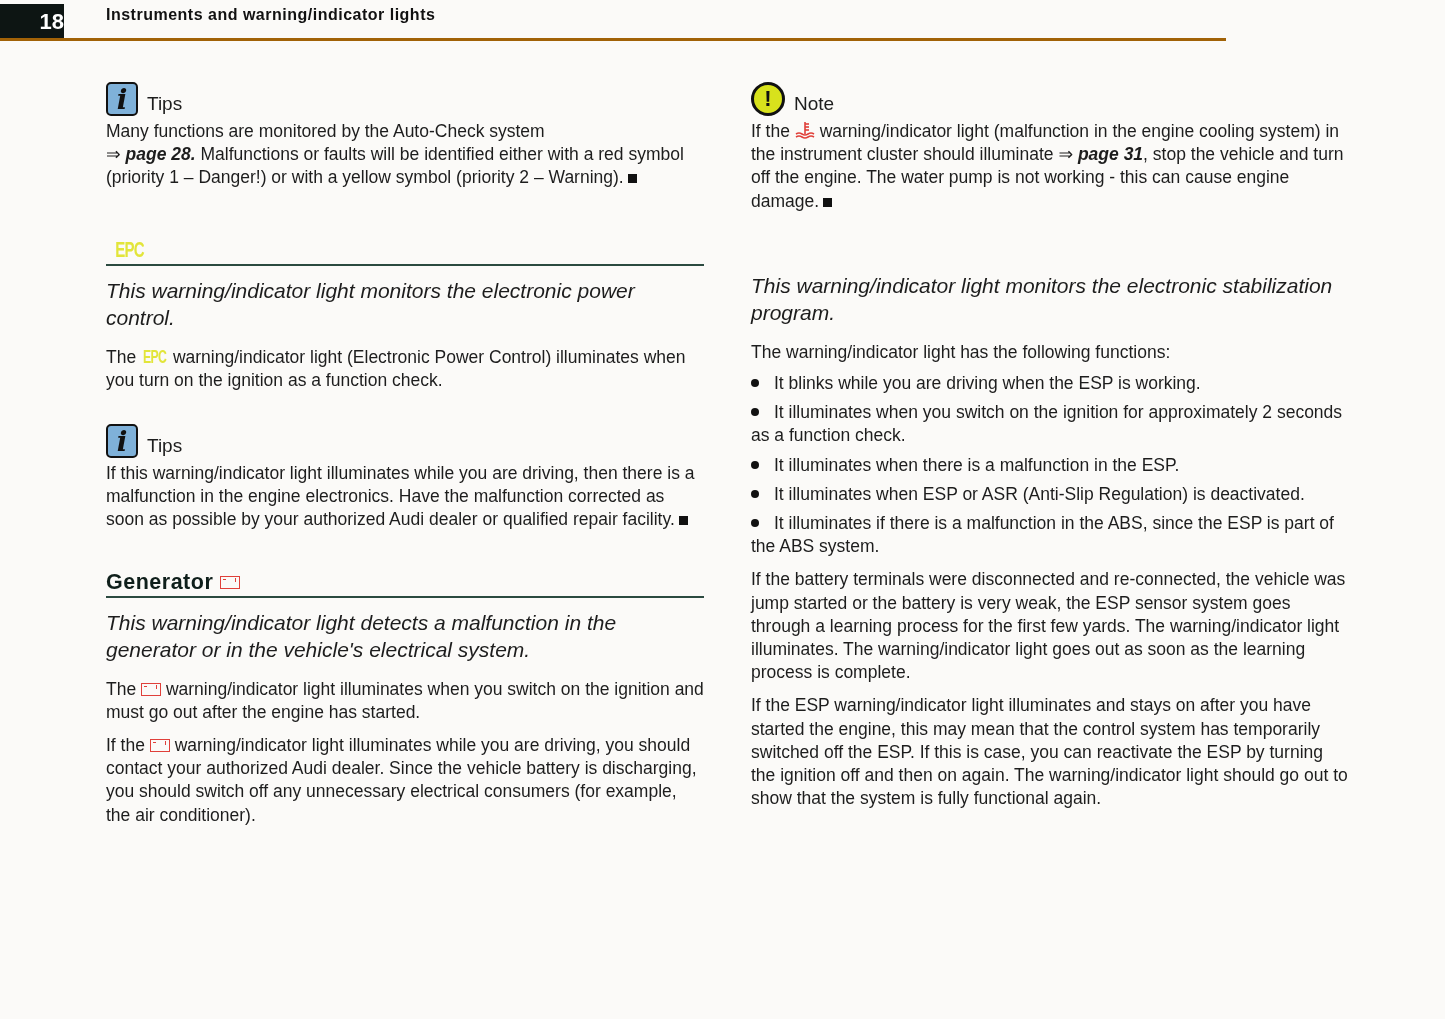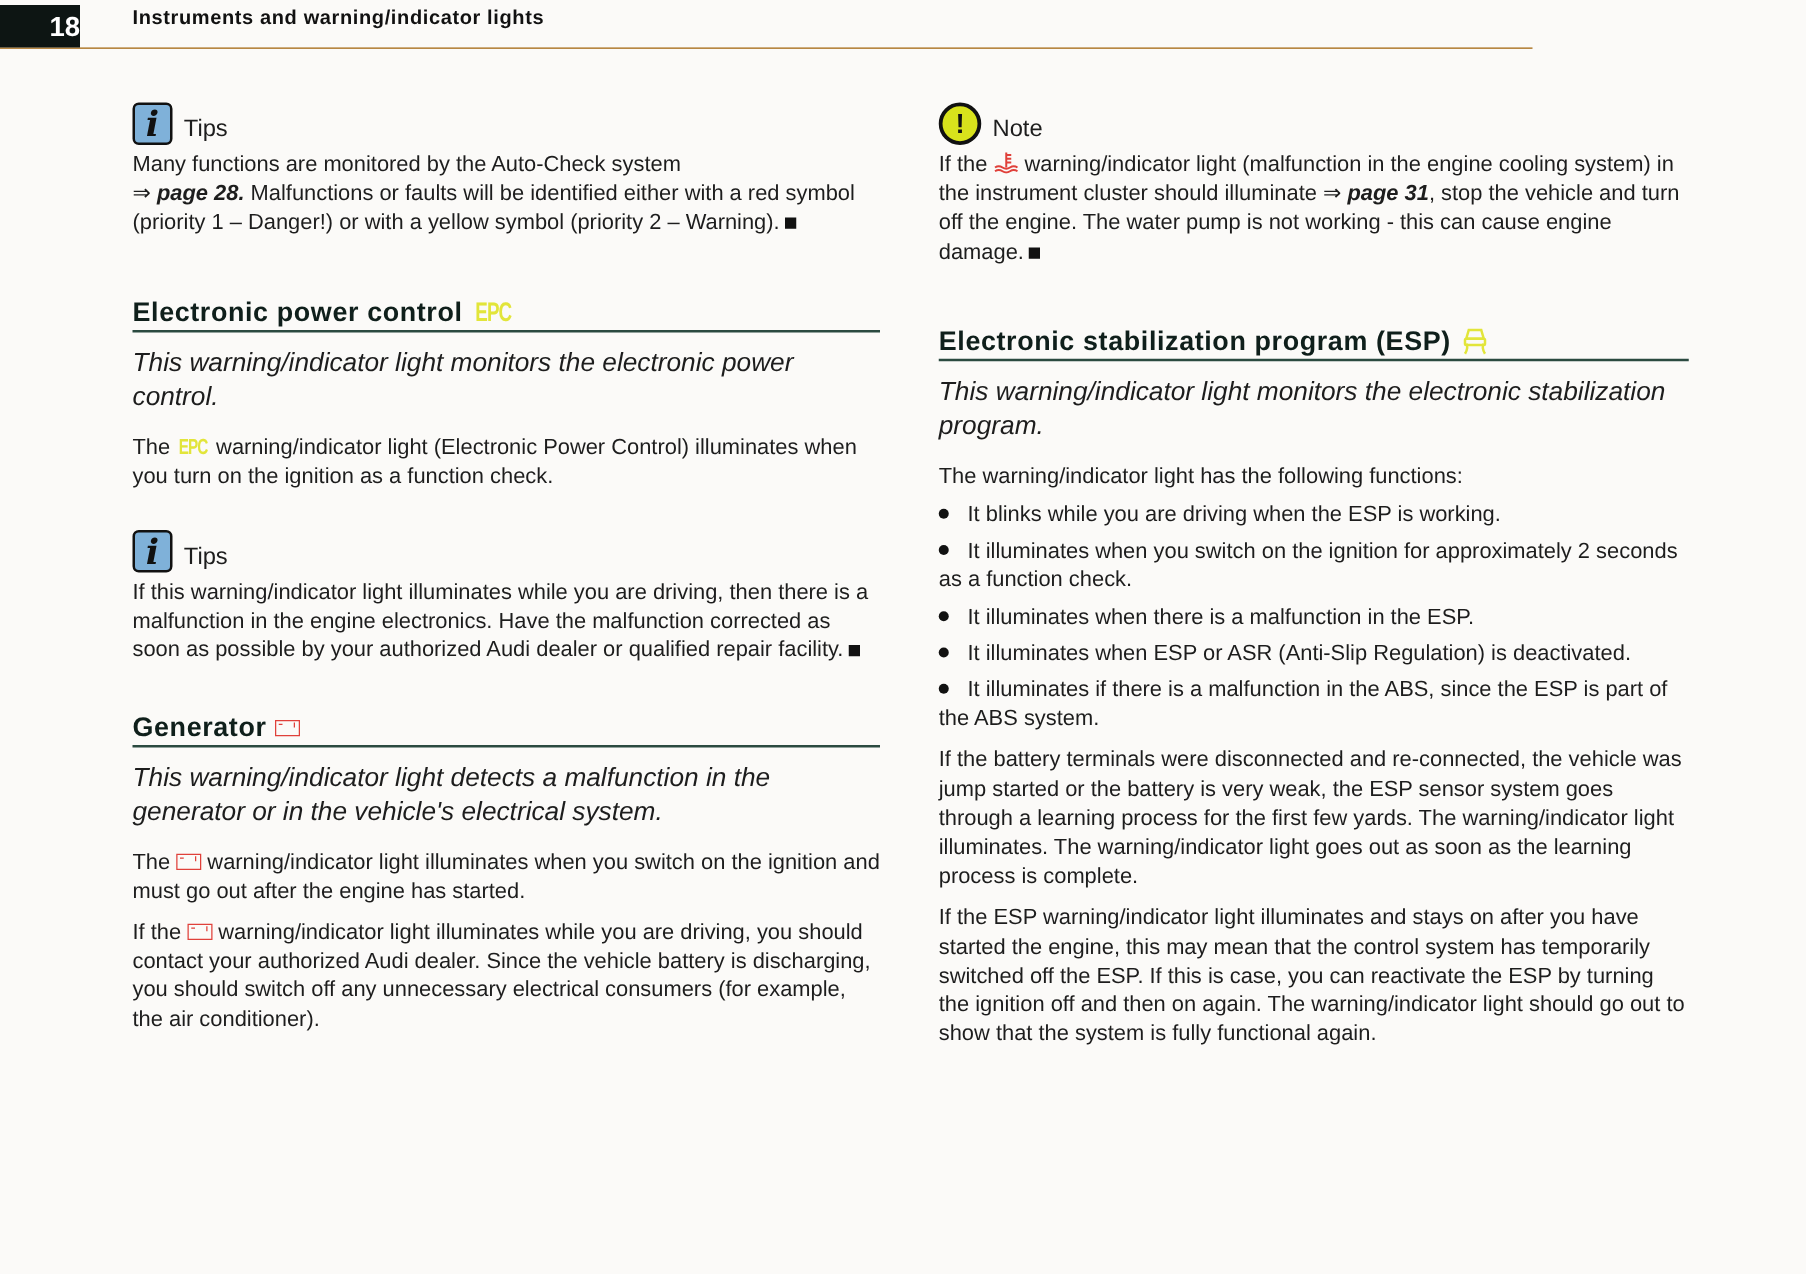--- a/index.html
+++ b/index.html
@@ -1,18 +1,18 @@
 <!DOCTYPE html>
 <html><head>
 <meta charset="utf-8">
 <style>
   html, body { margin:0; padding:0; }
   body { width:1445px; height:1019px; background:#fbfaf8; position:relative; overflow:hidden;
          font-family:"Liberation Sans", sans-serif; color:#1d1d1d; }
-  .hdr { position:absolute; left:0; top:0; width:1226px; height:38px; border-bottom:1px solid #a16207; }
+  .hdr { position:absolute; left:0; top:0; width:1226px; height:38px; border-bottom:3px solid #a16207; }
   .pnum { position:absolute; left:0; top:4px; width:64px; height:34px; background:#0d1513; color:#fff;
           font-size:22px; font-weight:bold; line-height:36px; text-align:right; padding-right:0; }
   .pnum span { display:inline-block; width:56px; text-align:right; }
   .htitle { position:absolute; left:106px; top:6px; font-size:16px; font-weight:bold; letter-spacing:0.5px; color:#111; }
   .col { position:absolute; top:70px; width:598px; }
   .colL { left:106px; }
   .colR { left:751px; width:600px; }
   p { margin:0; font-size:17.5px; line-height:23.2px; }
   .boxhead { display:flex; align-items:flex-end; height:46px; margin-bottom:4px; }
   .boxhead .lbl { font-size:19px; font-weight:normal; margin-left:9px; margin-bottom:1px; }
@@ -52,21 +52,21 @@
       <span>Many functions are monitored by the Auto-Check system</span><br>
       <span>⇒</span>
       <span class="ital">page 28.</span><span> Malfunctions or faults will be identified either with a red symbol (priority 1 – Danger!) or with a yellow symbol (priority 2 – Warning).</span><span class="end"></span>
     </p>
   </div>
 
   <div style="height:48px"></div>
 
   <div>
     <div class="sect">
-      <span>Electronic power control</span>&nbsp;<span class="epc">EPC</span>
+      &nbsp;<span class="epc">EPC</span>
     </div>
     <p class="intro">This warning/indicator light monitors the electronic power control.</p>
     <p><span>The </span><span class="epc">EPC</span><span> warning/indicator light (Electronic Power Control) illuminates when you turn on the ignition as a function check.</span></p>
   </div>
 
   <div style="height:20px"></div>
 
   <div>
     <div class="boxhead">
       <div class="infoicon">i</div>
@@ -105,31 +105,20 @@
             <path d="M1 16 Q4 14 7 16 T13 16 T19 16"></path>
           </g>
         </svg><span> warning/indicator light (malfunction in the engine cooling system) in the instrument cluster should illuminate </span><span>⇒</span>
       <span class="ital">page 31</span><span>, stop the vehicle and turn off the engine. The water pump is not working - this can cause engine damage.</span><span class="end"></span>
     </p>
   </div>
 
   <div style="height:48px"></div>
 
   <div>
-    <div class="sect">
-      <span>Electronic stabilization program (ESP)</span>&nbsp;
-      <svg width="26" height="24" viewBox="0 0 26 24">
-          <g stroke="#e2e53a" stroke-width="2" fill="none">
-            <path d="M6 10 L8 3 H18 L20 10 Z"></path>
-            <rect x="5" y="10" width="16" height="5" rx="1"></rect>
-            <path d="M5 22 Q8 17 6 14"></path>
-            <path d="M21 22 Q18 17 20 14"></path>
-          </g>
-        </svg>
-    </div>
     <p class="intro">This warning/indicator light monitors the electronic stabilization program.</p>
     <p style="margin-bottom:8px">The warning/indicator light has the following functions:</p>
     <div>
       <p class="bl"><span class="dot"></span><span>It blinks while you are driving when the ESP is working.</span></p>
       <p class="bl"><span class="dot"></span><span>It illuminates when you switch on the ignition for approximately 2 seconds as a function check.</span></p>
       <p class="bl"><span class="dot"></span><span>It illuminates when there is a malfunction in the ESP.</span></p>
       <p class="bl"><span class="dot"></span><span>It illuminates when ESP or ASR (Anti-Slip Regulation) is deactivated.</span></p>
       <p class="bl"><span class="dot"></span><span>It illuminates if there is a malfunction in the ABS, since the ESP is part of the ABS system.</span></p>
     </div>
     <div class="gap"></div>

